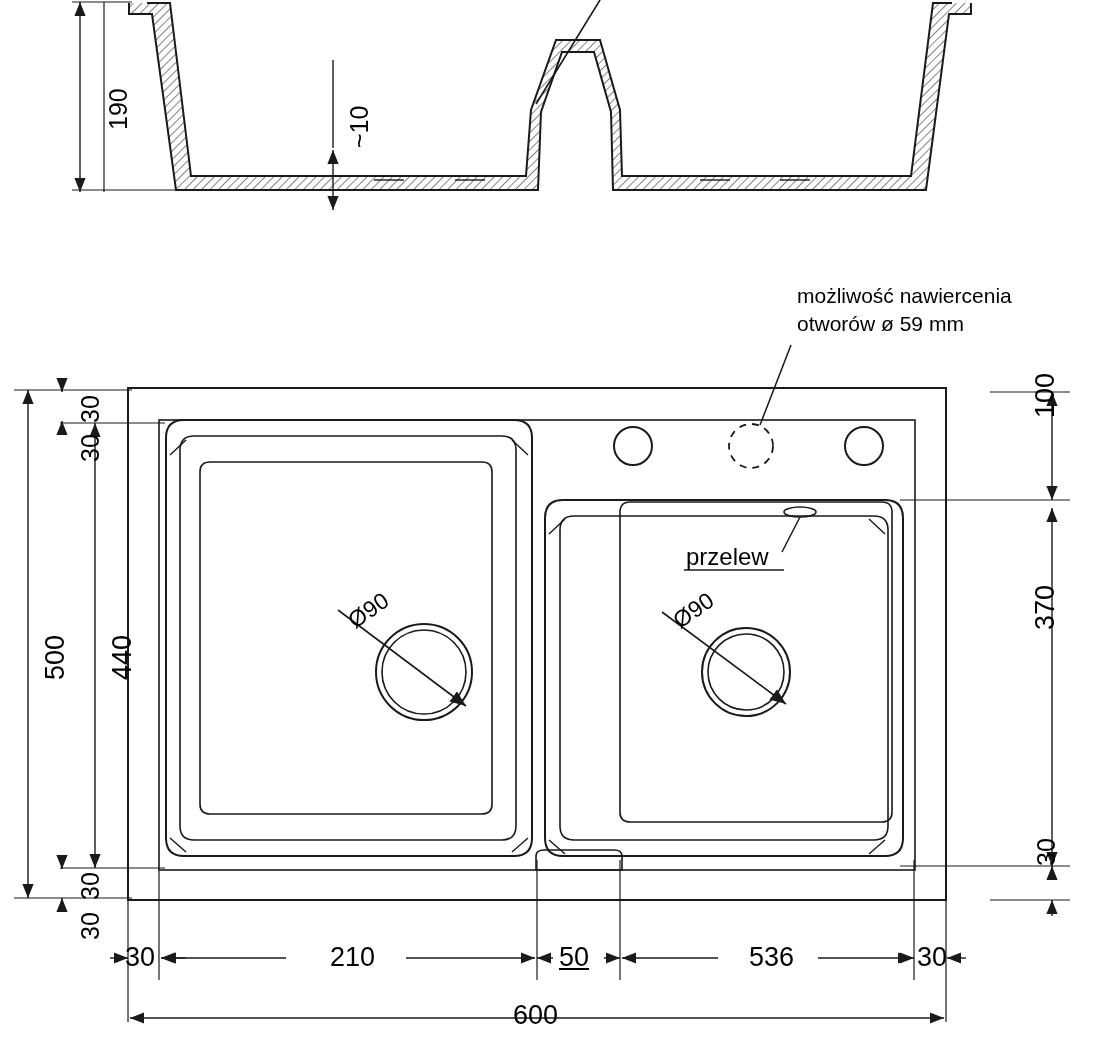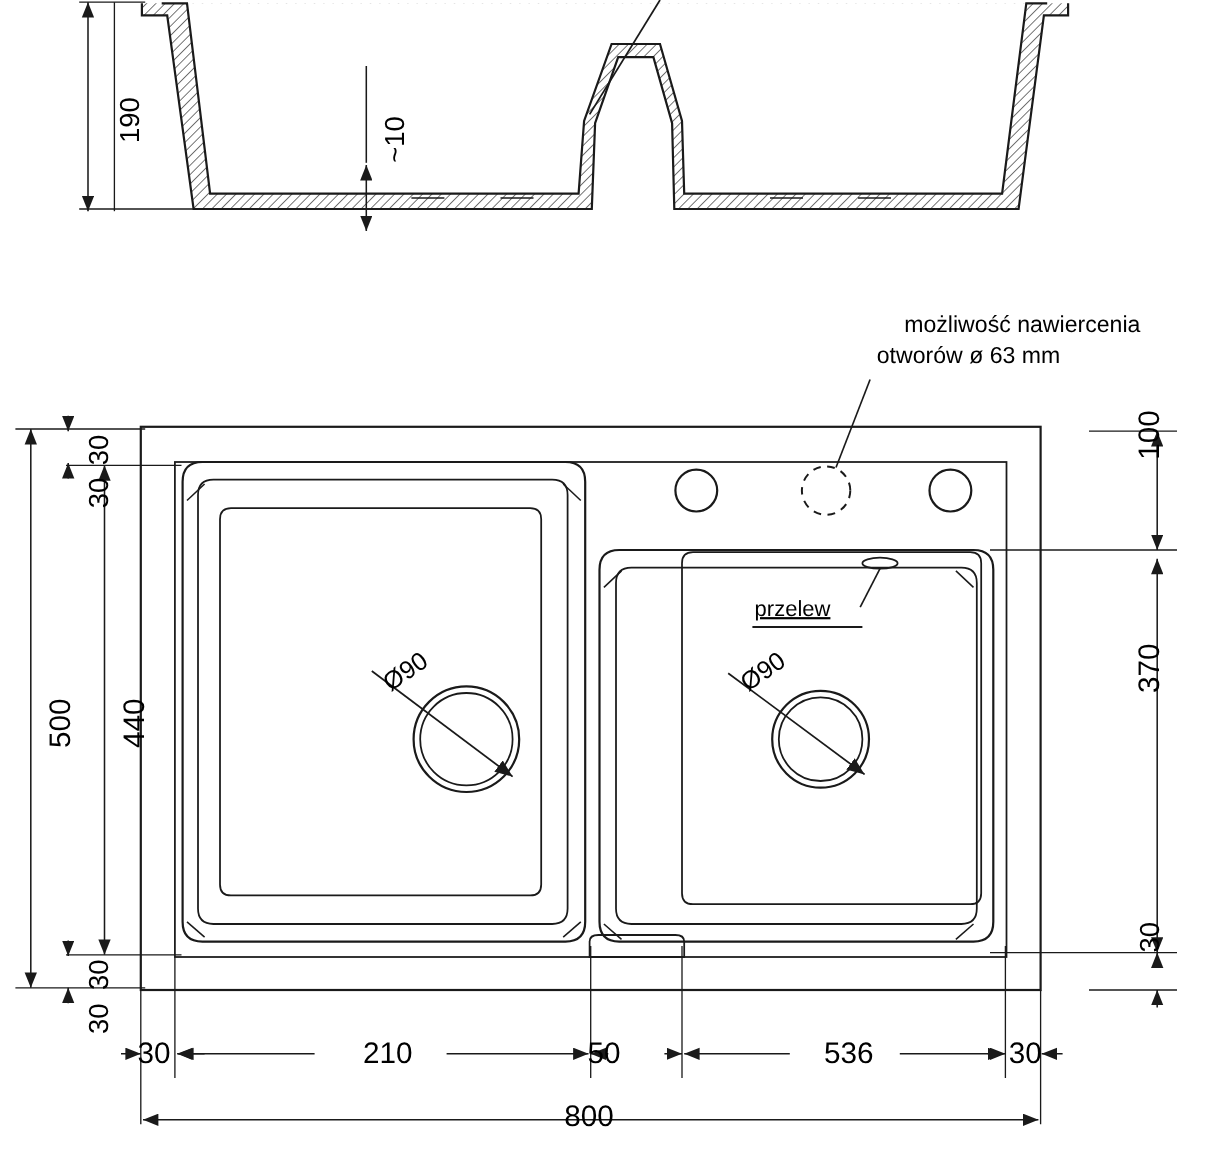--- a/index.html
+++ b/index.html
@@ -143,39 +143,39 @@
       <line x1="898" y1="958" x2="914" y2="958" stroke="#1a1a1a" stroke-width="1.4" marker-end="url(#arrEnd)"></line>
       <line x1="966" y1="958" x2="947" y2="958" stroke="#1a1a1a" stroke-width="1.4" marker-end="url(#arrEnd)"></line>
 
       <line x1="130" y1="1018" x2="944" y2="1018" stroke="#1a1a1a" stroke-width="1.4" marker-start="url(#arrStart)" marker-end="url(#arrEnd)"></line>
     </g>
   </svg>
 
   <div class="lbl dim rot90" style="left:104px; top:130px;">190</div>
   <div class="lbl dim rot90" style="left:345px; top:148px;">~10</div>
 
-  <div class="lbl note" style="left:797px; top:283px;margin-left:25px;">możliwość nawiercenia</div>
-  <div class="lbl note" style="left:797px; top:311px;">otworów ø 63 mm</div>
+  <div class="lbl note" style="left:797px; top:283px;">możliwość nawiercenia</div>
+  <div class="lbl note" style="left:797px; top:311px;">otworów ø 59 mm</div>
 
-  <div class="lbl" style="left:686px; top:543px; font-size:20px;text-decoration:underline;">przelew</div>
+  <div class="lbl" style="left:686px; top:543px; font-size:24px;">przelew</div>
 
   <div class="lbl" style="left:343px; top:612px; font-size:23px; transform:rotate(-35deg); transform-origin:left top;">Ø90</div>
   <div class="lbl" style="left:668px; top:612px; font-size:23px; transform:rotate(-35deg); transform-origin:left top;">Ø90</div>
 
   <div class="lbl dimbig rot90" style="left:40px; top:680px;">500</div>
   <div class="lbl dimbig rot90" style="left:107px; top:680px;">440</div>
   <div class="lbl dim rot90" style="left:76px; top:423px;">30</div>
   <div class="lbl dim rot90" style="left:76px; top:462px;">30</div>
   <div class="lbl dim rot90" style="left:76px; top:900px;">30</div>
   <div class="lbl dim rot90" style="left:76px; top:940px;">30</div>
 
   <div class="lbl dimbig rot90" style="left:1030px; top:418px;">100</div>
   <div class="lbl dimbig rot90" style="left:1030px; top:630px;">370</div>
   <div class="lbl dim rot90" style="left:1032px; top:866px;">30</div>
 
   <div class="lbl dimbig" style="left:125px; top:942px;">30</div>
   <div class="lbl dimbig" style="left:330px; top:942px;">210</div>
-  <div class="lbl dimbig" style="left:534px; top:942px;">50</div>
+  <div class="lbl dimbig" style="left:559px; top:942px;text-decoration:underline;">50</div>
   <div class="lbl dimbig" style="left:749px; top:942px;">536</div>
   <div class="lbl dimbig" style="left:917px; top:942px;">30</div>
-  <div class="lbl dimbig" style="left:513px; top:1000px;">800</div>
+  <div class="lbl dimbig" style="left:513px; top:1000px;">600</div>
 
 </div>
 
 </body></html>

